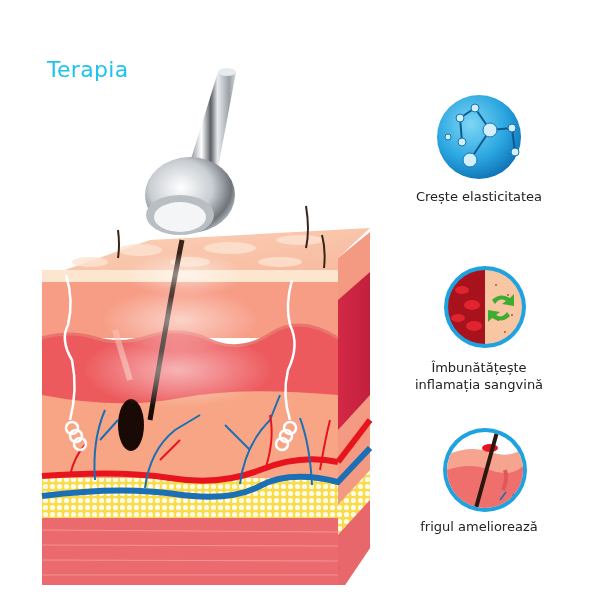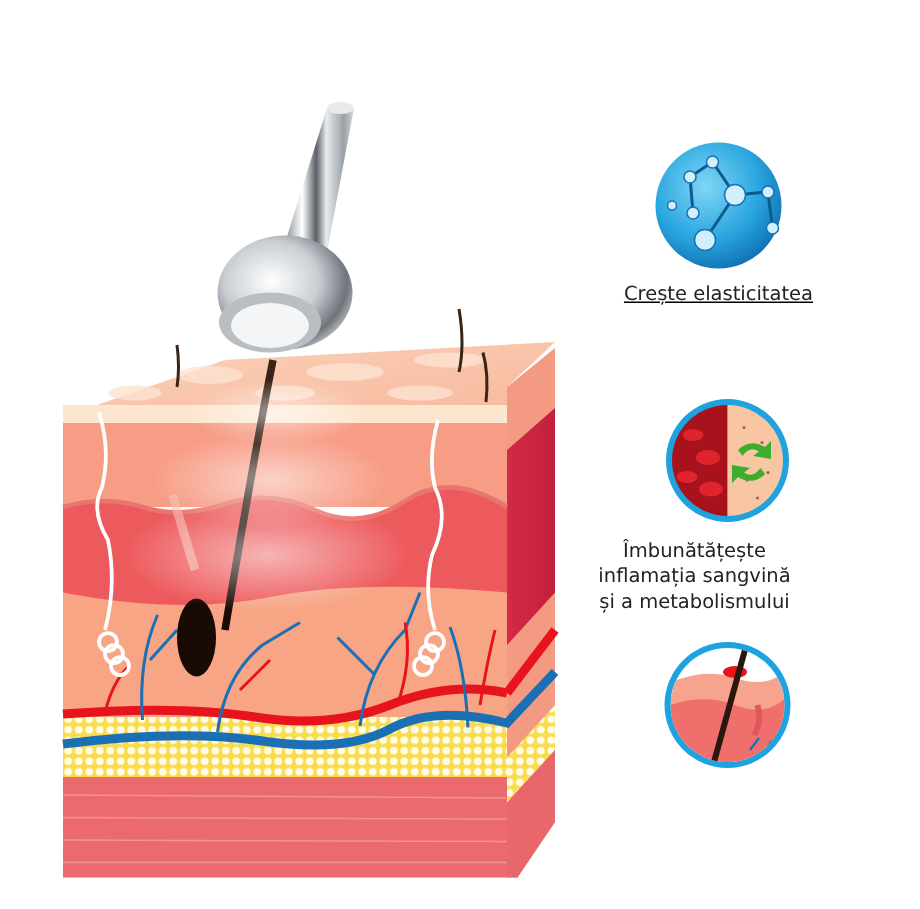--- a/index.html
+++ b/index.html
@@ -8,20 +8,21 @@
   .title div { white-space: nowrap; }
   .illustration { position: absolute; left: 0; top: 0; }
   .benefit { position: absolute; width: 190px; text-align: center; }
   .benefit .label { color: #222; font-size: 13px; line-height: 17px; margin-top: 8px; font-family: "DejaVu Sans", sans-serif; }
   .benefit .label div { white-space: nowrap; }
 </style>
 </head>
 <body>
 
 <div class="title">
+  <div>Terapia</div>
 </div>
 
 <svg class="illustration" width="613" height="606" viewBox="0 0 613 606">
   <defs>
     <linearGradient id="topFace" x1="0" y1="0" x2="1" y2="1">
       <stop offset="0" stop-color="#fbd2ba"></stop>
       <stop offset="1" stop-color="#f7b89c"></stop>
     </linearGradient>
     <linearGradient id="sideDark" x1="0" y1="0" x2="1" y2="0">
       <stop offset="0" stop-color="#d32a45"></stop>
@@ -206,30 +207,30 @@
       <path d="M447,455 Q470,445 490,452 T523,448 L523,508 L447,508 Z" fill="#f6a48f"></path>
       <path d="M447,470 Q470,462 490,470 T523,466 L523,508 L447,508 Z" fill="#ef6f6d"></path>
       <ellipse cx="490" cy="448" rx="8" ry="4" fill="#e8141d"></ellipse>
       <path d="M497,432 L476,508" stroke="#2a170e" stroke-width="4"></path>
       <path d="M505,470 Q508,480 503,490" stroke="#e0585b" stroke-width="4" fill="none"></path>
       <path d="M500,500 L506,492 M510,502 L514,494" stroke="#1a6fb5" stroke-width="1.5"></path>
     </g>
   </g>
 </svg>
 
-<div class="benefit" style="left:384px; top:188px;text-decoration:underline;">
+<div class="benefit" style="left:384px; top:188px;">
   <div class="label" style="margin-top:0;">
     <div>Crește elasticitatea</div>
   </div>
 </div>
 
-<div class="benefit" style="left:368px; top:359px;">
+<div class="benefit" style="left:384px; top:359px;">
   <div class="label" style="margin-top:0;">
     <div>Îmbunătățește</div>
     <div>inflamația sangvină</div>
-    <div>și a metabolismului</div>
   </div>
 </div>
 
 <div class="benefit" style="left:384px; top:518px;">
   <div class="label" style="margin-top:0;">
+    <div>frigul ameliorează</div>
   </div>
 </div>
 
 </body></html>

